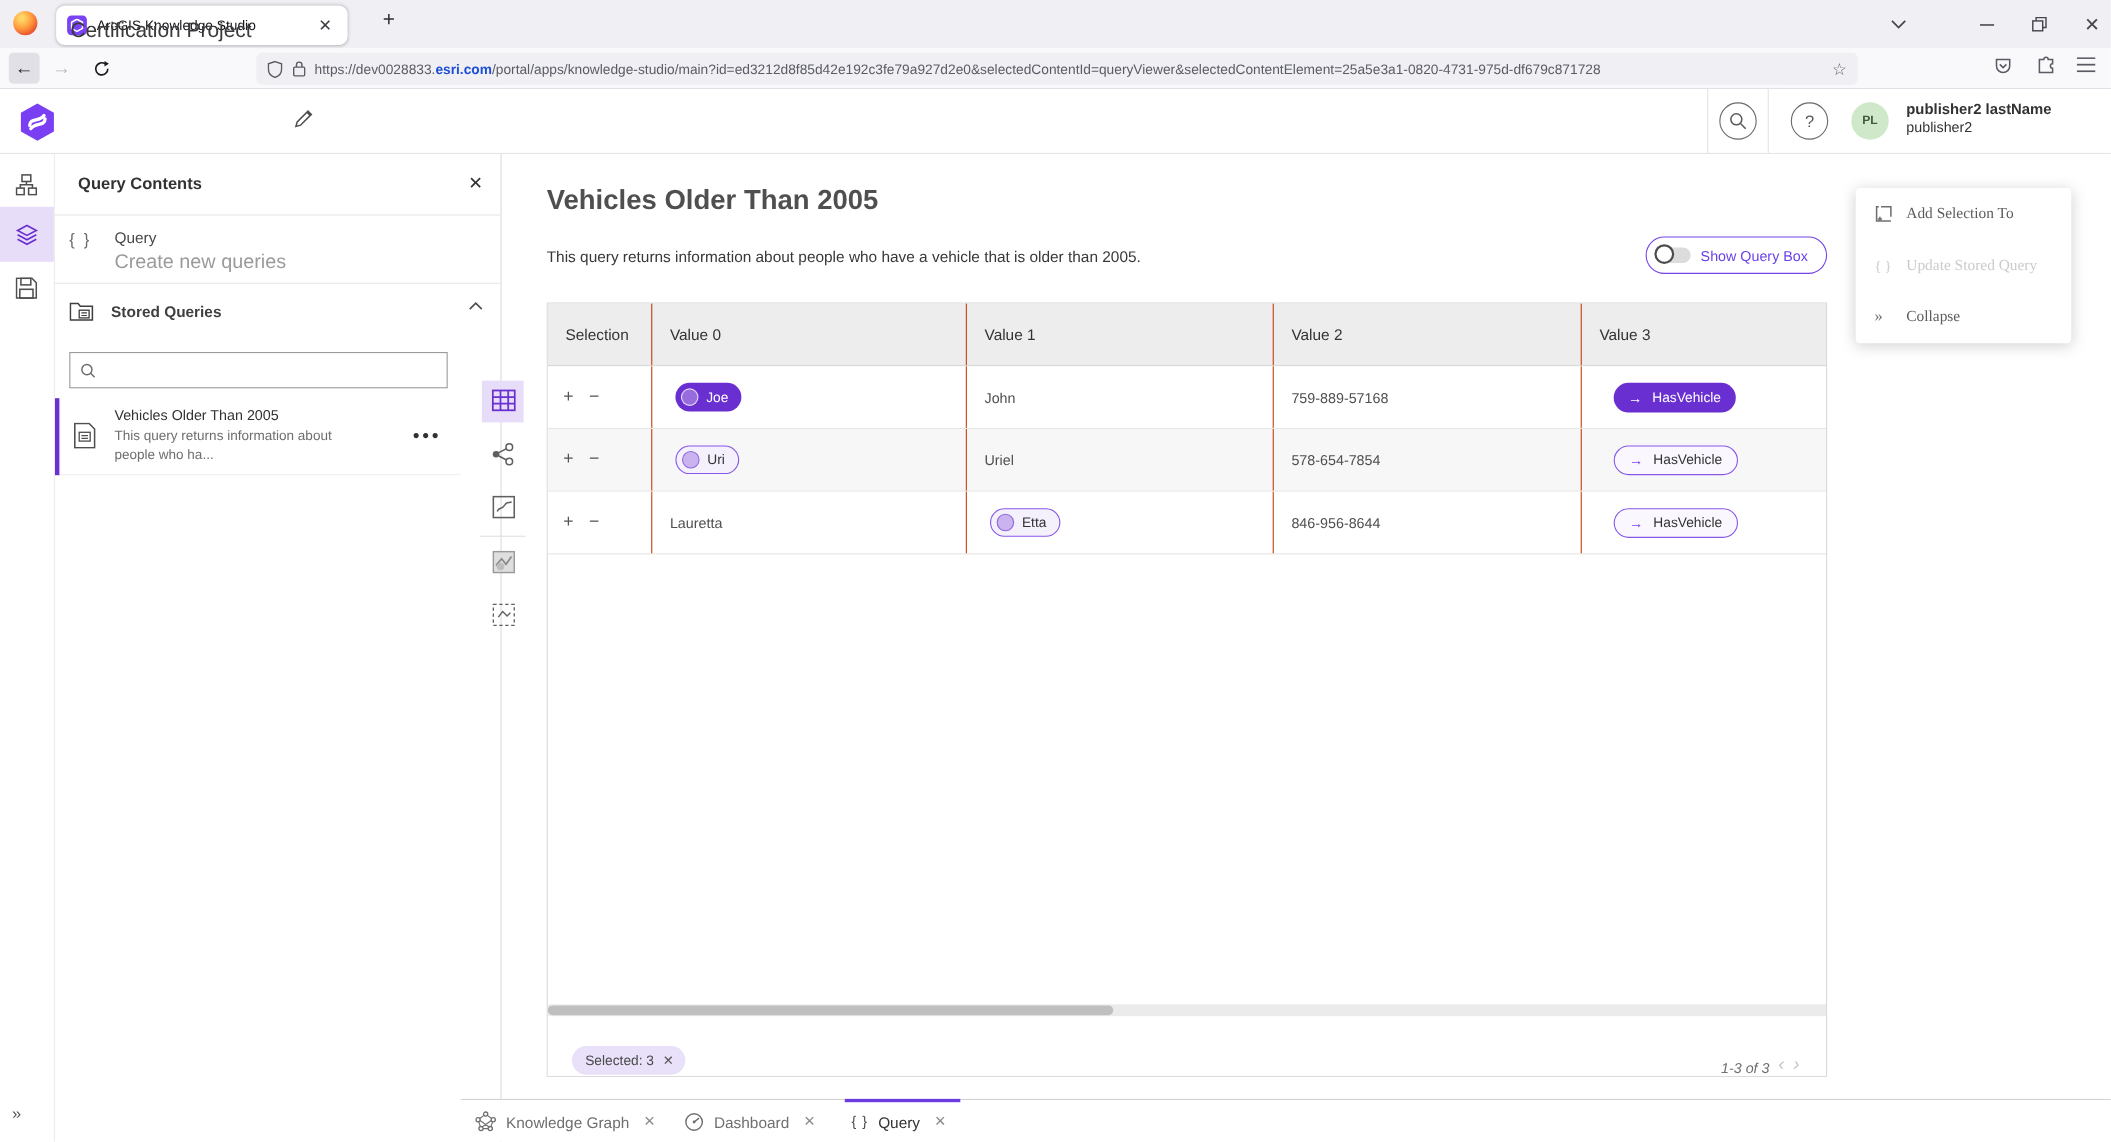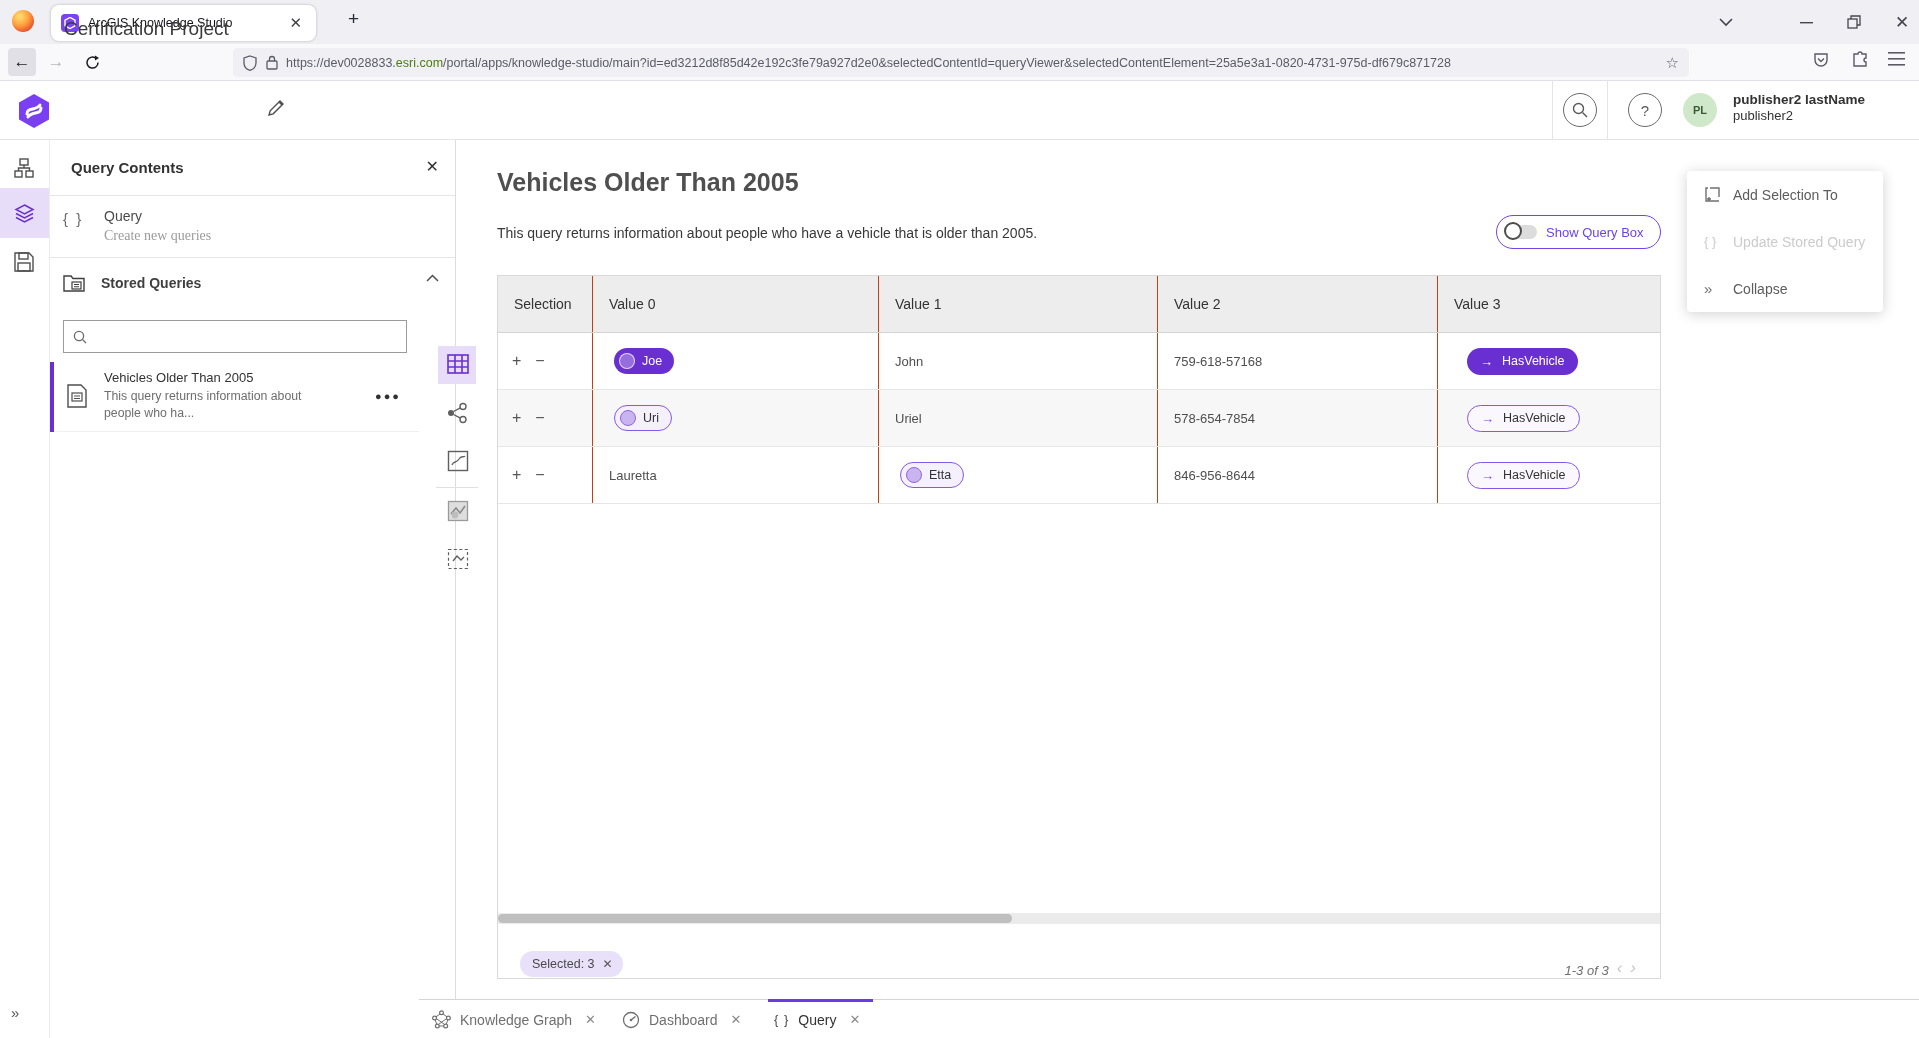--- a/index.html
+++ b/index.html
@@ -20,21 +20,21 @@
   .win-ctl { position:absolute; top:0; height:44px; display:flex; align-items:center; justify-content:center; color:#45454e; }
   .toolbar { position:absolute; left:0; top:44px; width:1919px; height:37px; background:#f9f9fb; border-bottom:1px solid #e0e0e6; }
   .nav-btn { position:absolute; top:48px; width:28px; height:28px; display:flex; align-items:center; justify-content:center;
              font-size:17px; color:#1c1b22; border-radius:4px; }
   .nav-back { left:8px; background:#e0e0e6; }
   .nav-fwd  { left:42px; color:#b6b6bf; }
   .nav-re   { left:78px; }
   .urlbar { position:absolute; left:233px; top:48px; width:1456px; height:29px; background:#f0f0f4; border-radius:5px;
             display:flex; align-items:center; padding:0 10px; }
   .url-text { font-size:12.5px; color:#5b5b66; white-space:nowrap; overflow:hidden; flex:1 1 auto; margin-left:8px; }
-  .url-text b { color:#4d7c0f; font-weight:400; }
+  .url-text b { color:#1d4ed8; font-weight:700; }
   .chrome-ic { color:#5b5b66; display:flex; align-items:center; justify-content:center; }
 
   
   .app-header { position:absolute; left:0; top:81px; width:1919px; height:59px; background:#fff; border-bottom:1px solid #e4e4e4; }
   .app-title { position:absolute; left:64px; top:18px; font-size:19px; font-weight:500; color:#3a3a3a; }
   .hdr-vline { position:absolute; top:81px; width:1px; height:59px; background:#e4e4e4; }
   .circle-btn { position:absolute; top:93px; width:34px; height:34px; border:1px solid #6a6a6a; border-radius:50%;
                 display:flex; align-items:center; justify-content:center; color:#5a5a5a; background:#fff; }
   .avatar { position:absolute; left:1683px; top:93px; width:34px; height:34px; border-radius:50%;
             background:#cfe8c9; color:#3c5a36; font-size:11px; font-weight:700; display:flex; align-items:center; justify-content:center; }
@@ -49,21 +49,21 @@
 
   
   .panel { position:absolute; left:49px; top:140px; width:407px; height:898px; background:#fff;
            border-left:1px solid #ececec; border-right:1px solid #dcdcdc; }
   .panel-hd { position:relative; height:56px; border-bottom:1px solid #e6e6e6; }
   .panel-hd .t { position:absolute; left:21px; top:19px; font-size:15px; font-weight:700; color:#323232; }
   .panel-hd .x { position:absolute; right:16px; top:17px; font-size:16px; color:#323232; }
   .qitem { position:relative; height:62px; border-bottom:1px solid #e6e6e6; }
   .qitem .br { position:absolute; left:13px; top:14px; font-size:15px; color:#6a6a6a; letter-spacing:2px; }
   .qitem .t { position:absolute; left:54px; top:12px; font-size:14px; font-weight:500; color:#4a4a4a; }
-  .qitem .s { position:absolute; left:54px; top:32px; font-size:14px; color:#9b9b9b;font-family:Liberation Serif, serif; }
+  .qitem .s { position:absolute; left:54px; top:32px; font-size:18px; color:#9b9b9b; }
   .stored-hd { position:relative; height:52px; }
   .stored-hd .t { position:absolute; left:51px; top:17px; font-size:14px; font-weight:700; color:#3f3f3f; }
   .stored-hd .chev { position:absolute; right:16px; top:16px; color:#4f4f4f; }
   .searchbox { position:absolute; left:13px; top:180px; width:344px; height:33px; border:1px solid #9b9b9b; background:#fff;
                display:flex; align-items:center; padding:0 9px; color:#6a6a6a; }
   .stored-item { position:absolute; left:0px; top:222px; width:369px; height:70px; border-bottom:1px solid #efefef; }
   .stored-item .bar { position:absolute; left:0; top:0; width:4px; height:70px; background:#6a2fd0; }
   .stored-item .t { position:absolute; left:54px; top:8px; font-size:13px; color:#323232; }
   .stored-item .d { position:absolute; left:54px; top:26px; width:206px; font-size:12.3px; line-height:17px; color:#6e6e6e; }
   .stored-item .more { position:absolute; right:18px; top:28px; font-size:11px; letter-spacing:2px; color:#323232; }
@@ -109,21 +109,21 @@
   .tfoot { position:absolute; left:0; top:648px; width:1162px; height:54px; background:#fff; display:flex; align-items:center; }
   .selchip { display:inline-flex; align-items:center; height:26px; border-radius:13px; background:#e9e0f9; padding:0 10px 0 12px;
              margin-left:22px; font-size:12.5px; color:#4a4a4a;margin-top:25px; }
   .selchip .x { margin-left:8px; font-size:12px; color:#555; }
   .pager { position:absolute; right:24px; top:0; height:54px; display:flex; align-items:flex-end; gap:8px;font-style:italic; }
   .pager .rng { font-size:13px; color:#6f6f6f; }
   .pager .pg { font-size:17px; color:#c4c4c4; }
 
   
   .menu { position:absolute; left:1687px; top:171px; width:196px; height:141px; background:#fff; border-radius:4px;
-          box-shadow:0 2px 14px rgba(0,0,0,.18); }
+          box-shadow:0 2px 14px rgba(0,0,0,.18);font-family:Liberation Serif, serif; }
   .menu-item { height:47px; display:flex; align-items:center; padding-left:17px; font-size:14px; color:#5c5c5c; }
   .menu-item .mi { width:29px; color:#6f6f6f; display:flex; align-items:center; }
   .menu-item.disabled, .menu-item.disabled .mi { color:#cbcbcb; }
 
   
   .tabbar { position:absolute; left:419px; top:999px; width:1500px; height:39px; background:#fff; border-top:1px solid #d4d4d4; }
   .btab { position:absolute; top:0; height:39px; display:flex; align-items:center; gap:9px; color:#6f6f6f; font-size:14px; }
   .btab .x { color:#8a8a8a; font-size:13px; margin-left:4px; }
   .btab.active { color:#333; }
   .btab .br { font-size:13px; color:#4a4a4a; letter-spacing:1px; }
@@ -347,21 +347,21 @@
           <span>+</span>
           <span>−</span>
         </div>
       <div class="cell">
           <span class="chip solid">
             <span class="dot"></span>
             <span>Joe</span>
           </span>
         </div>
       <div class="cell">John</div>
-      <div class="cell">759-618-57168</div>
+      <div class="cell">759-889-57168</div>
       <div class="cell" style="padding-left:16px;">
           <span class="relchip solid">
             <span class="ar">→</span>
             <span>HasVehicle</span>
           </span>
         </div>
     </div>
 
     <div class="tgrid trow alt">
       <div class="cell plusminus">

